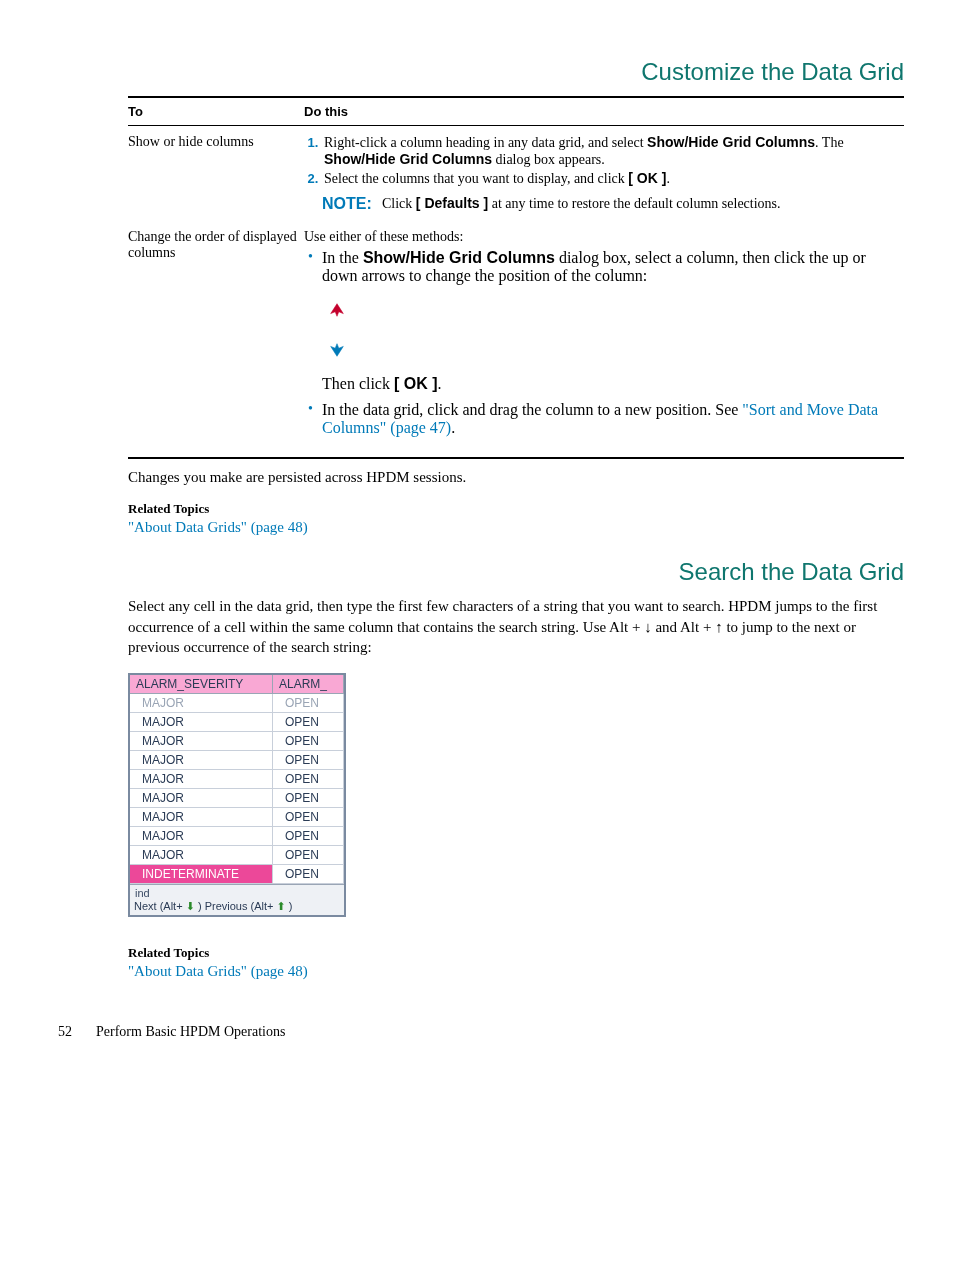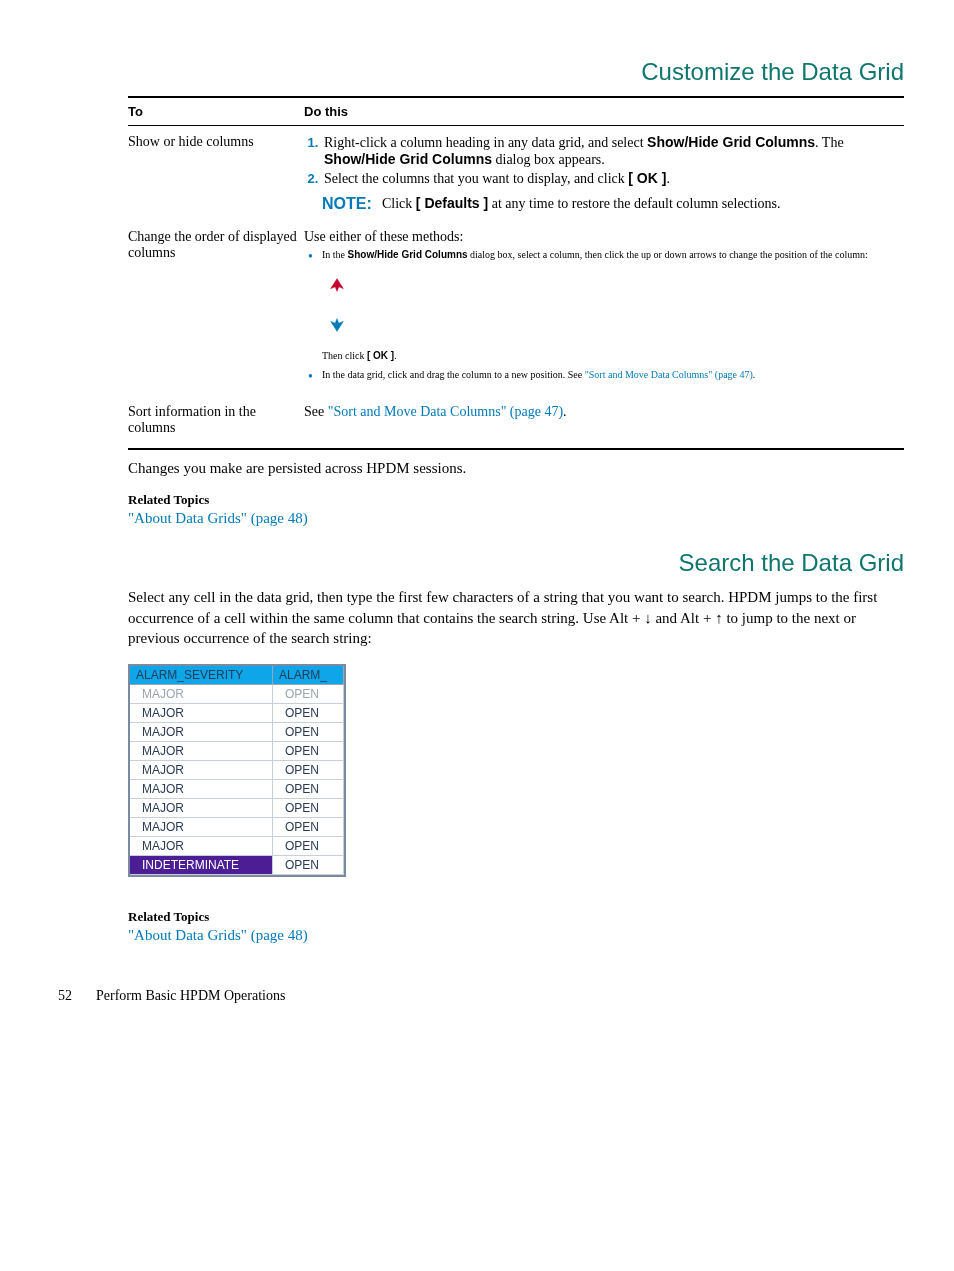--- a/index.html
+++ b/index.html
@@ -81,21 +81,21 @@
   }
   .bullets {
     margin: 4px 0 0 0;
     padding-left: 18px;
     list-style: none;
   }
   .bullets li {
     position: relative;
     padding-left: 0;
     margin-bottom: 8px;
-    font-size: 10px;
+    font-size: 16px;
   }
   .bullets li::before {
     content: "•";
     color: #007ab8;
     position: absolute;
     left: -14px;
     font-size: 14px;
     top: 0;
   }
   .arrow-box {
@@ -129,39 +129,39 @@
   .mini-grid {
     border: 2px solid #7a8aa0;
     display: inline-block;
     font-family: Tahoma, Arial, sans-serif;
     font-size: 12px;
     background: #fff;
     margin-top: 4px;
   }
   .mini-grid table { border-collapse: collapse; }
   .mini-grid th {
-    background: #0ea5e9;
+    background: #f9a8d4;
     border-bottom: 1px solid #9aa5b5;
     border-right: 1px solid #9aa5b5;
     font-weight: normal;
     color: #2a3b55;
     text-align: left;
     padding: 2px 6px;
     font-size: 12px;
   }
   .mini-grid td {
     border-bottom: 1px solid #c8cfda;
     border-right: 1px solid #c8cfda;
     padding: 2px 12px;
     color: #2a3b55;
     font-size: 12px;
   }
   .mini-grid .first-row td { color: #9aa5b5; border-top: 1px dashed #9aa5b5; }
   .mini-grid .selected td:first-child {
-    background: #4c1d95;
+    background: #ec4899;
     color: #fff;
   }
   .mini-footer {
     border-top: 1px solid #9aa5b5;
     background: #eef1f5;
     padding: 2px 4px;
     color: #2a3b55;
     font-size: 11px;
   }
   .mini-footer .typed {
@@ -222,26 +222,20 @@
                   </svg>
               </div>
               <div style="margin-top:10px;"><span>Then click </span><span class="arial bold">[ OK ]</span><span>.</span></div>
             </li>
             <li>
               <span>In the data grid, click and drag the column to a new position. See </span><span class="link">"Sort and Move Data Columns" (page 47)</span><span>.</span>
             </li>
           </ul>
         </td>
       </tr>
-      <tr>
-        <td>Sort information in the columns</td>
-        <td>
-          <span>See </span><span class="link">"Sort and Move Data Columns" (page 47)</span><span>.</span>
-        </td>
-      </tr>
     </tbody>
   </table>
 
   <p class="body-text">Changes you make are persisted across HPDM sessions.</p>
 
   <div class="related-h">Related Topics</div>
   <div class="related-link">"About Data Grids" (page 48)</div>
 </div>
 
 <div class="h2" style="margin-top:22px;">Search the Data Grid</div>
@@ -293,20 +287,24 @@
           <tr>
             <td>MAJOR</td>
             <td>OPEN</td>
           </tr>
           <tr class="selected">
             <td>INDETERMINATE</td>
             <td>OPEN</td>
           </tr>
         </tbody>
     </table>
+    <div class="mini-footer">
+      <span class="typed">ind</span>
+      <span><span>Next (Alt+ </span><span class="green-dn">⬇</span><span> ) Previous (Alt+ </span><span class="green-up">⬆</span><span> )</span></span>
+    </div>
   </div>
 
   <div class="related-h" style="margin-top:28px;">Related Topics</div>
   <div class="related-link">"About Data Grids" (page 48)</div>
 </div>
 
 <div class="footer">
   <span class="pnum">52</span><span>Perform Basic HPDM Operations</span>
 </div>
 

